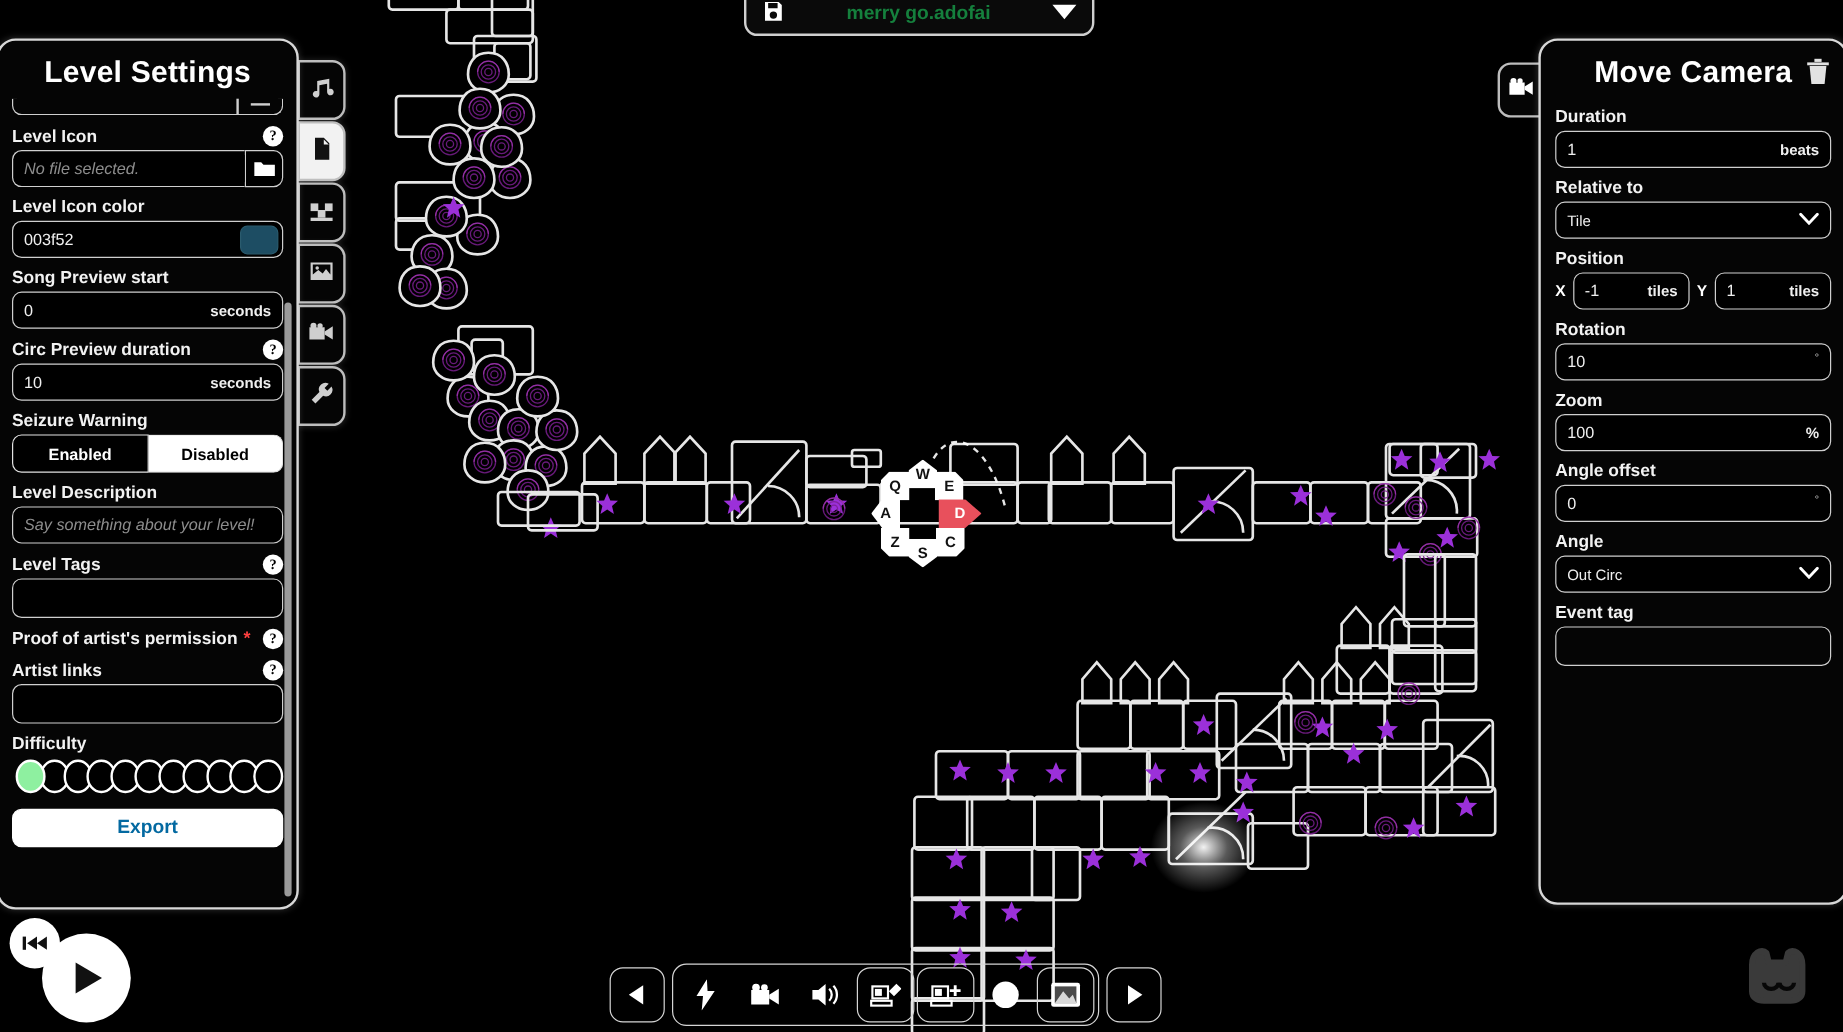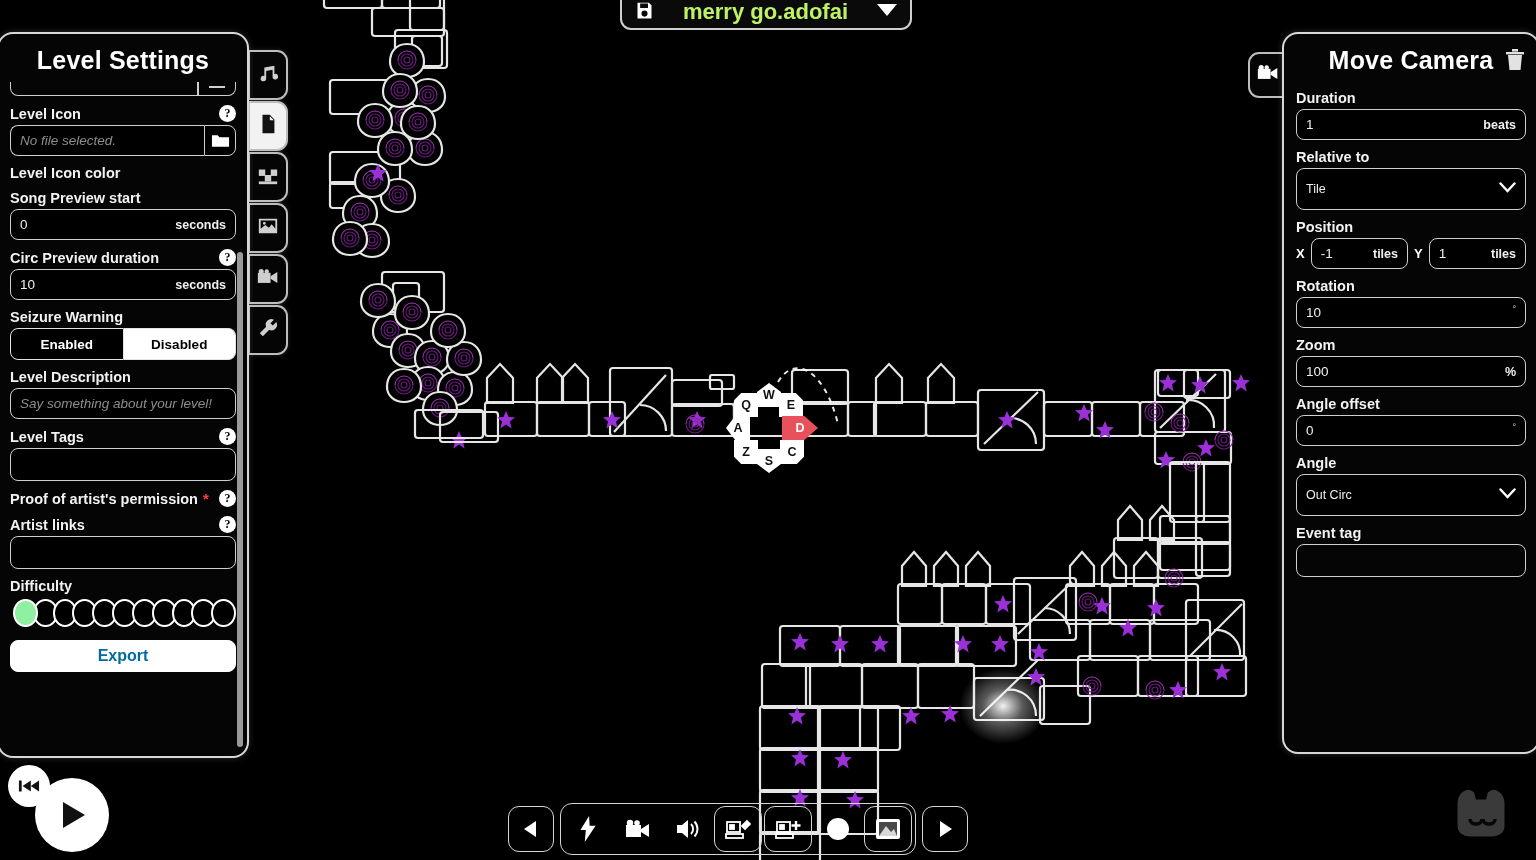--- a/index.html
+++ b/index.html
@@ -94,21 +94,21 @@
 
   
   #move-camera{ left:1282px; top:32px; width:258px; height:722px; }
   #mc-body{ padding:0 12px; }
   #mc-title-row{ position:relative; }
   #trash-btn{ position:absolute; right:12px; top:14px; width:22px;height:24px;}
   .pos-row{ display:flex; align-items:center; gap:6px; }
   .pos-row .axis{ font-size:13px; font-weight:600; }
   .pos-row .tfield{ flex:1; }
   .selectfield{
-    height:42px; border:1.6px solid #cfcfcf; border-radius:8px; background:#000;
+    height:31px; border:1.6px solid #cfcfcf; border-radius:8px; background:#000;
     display:flex; align-items:center; padding:0 9px; font-size:12.5px; color:#efefef;
   }
   .selectfield .chev{ margin-left:auto; }
 
   
   .sidetab{
     position:absolute; width:40px; height:50px; background:#050505;
     border:2px solid #bdbdbd; border-radius:0 11px 11px 0;
     display:flex;align-items:center;justify-content:center;
     box-shadow:0 0 5px rgba(255,255,255,.15);
@@ -120,21 +120,21 @@
     display:flex;align-items:center;justify-content:center;
   }
 
   
   #songbar{
     position:absolute; left:620px; top:-6px; width:292px; height:36px;
     background:#0a0a0a; border:2px solid #cfcfcf; border-radius:0 0 11px 11px;
     display:flex; align-items:center; padding:0 12px; gap:10px;
   }
   #song-title{
-    flex:1; text-align:center; font-size:22px; font-weight:600; color:#bef264;
+    flex:1; text-align:center; font-size:16px; font-weight:600; color:#15803d;
   }
 
   
   #bottom-toolbar{
     position:absolute; left:508px; top:802px; width:515px; height:54px;
     display:flex; align-items:center; gap:6px;
   }
   .tbtn{
     width:46px;height:46px; background:#000; border:1.8px solid #d5d5d5;
     border-radius:11px; display:flex;align-items:center;justify-content:center;
@@ -547,20 +547,24 @@
       <div class="folder-btn">
         <svg width="19" height="16" viewBox="0 0 20 16" fill="#fff">
             <path d="M1 2h6l2 2h10v10H1z"></path>
           </svg>
       </div>
     </div>
 
     <div class="fieldlabel">
       <span>Level Icon color</span>
     </div>
+    <div class="tfield">
+      <span>003f52</span>
+      <div class="swatch" id="color-swatch" style="background: rgb(29, 77, 99);"></div>
+    </div>
 
     <div class="fieldlabel">
       <span>Song Preview start</span>
     </div>
     <div class="tfield">
       <span>0</span>
       <span class="unit">seconds</span>
     </div>
 
     <div class="fieldlabel">

